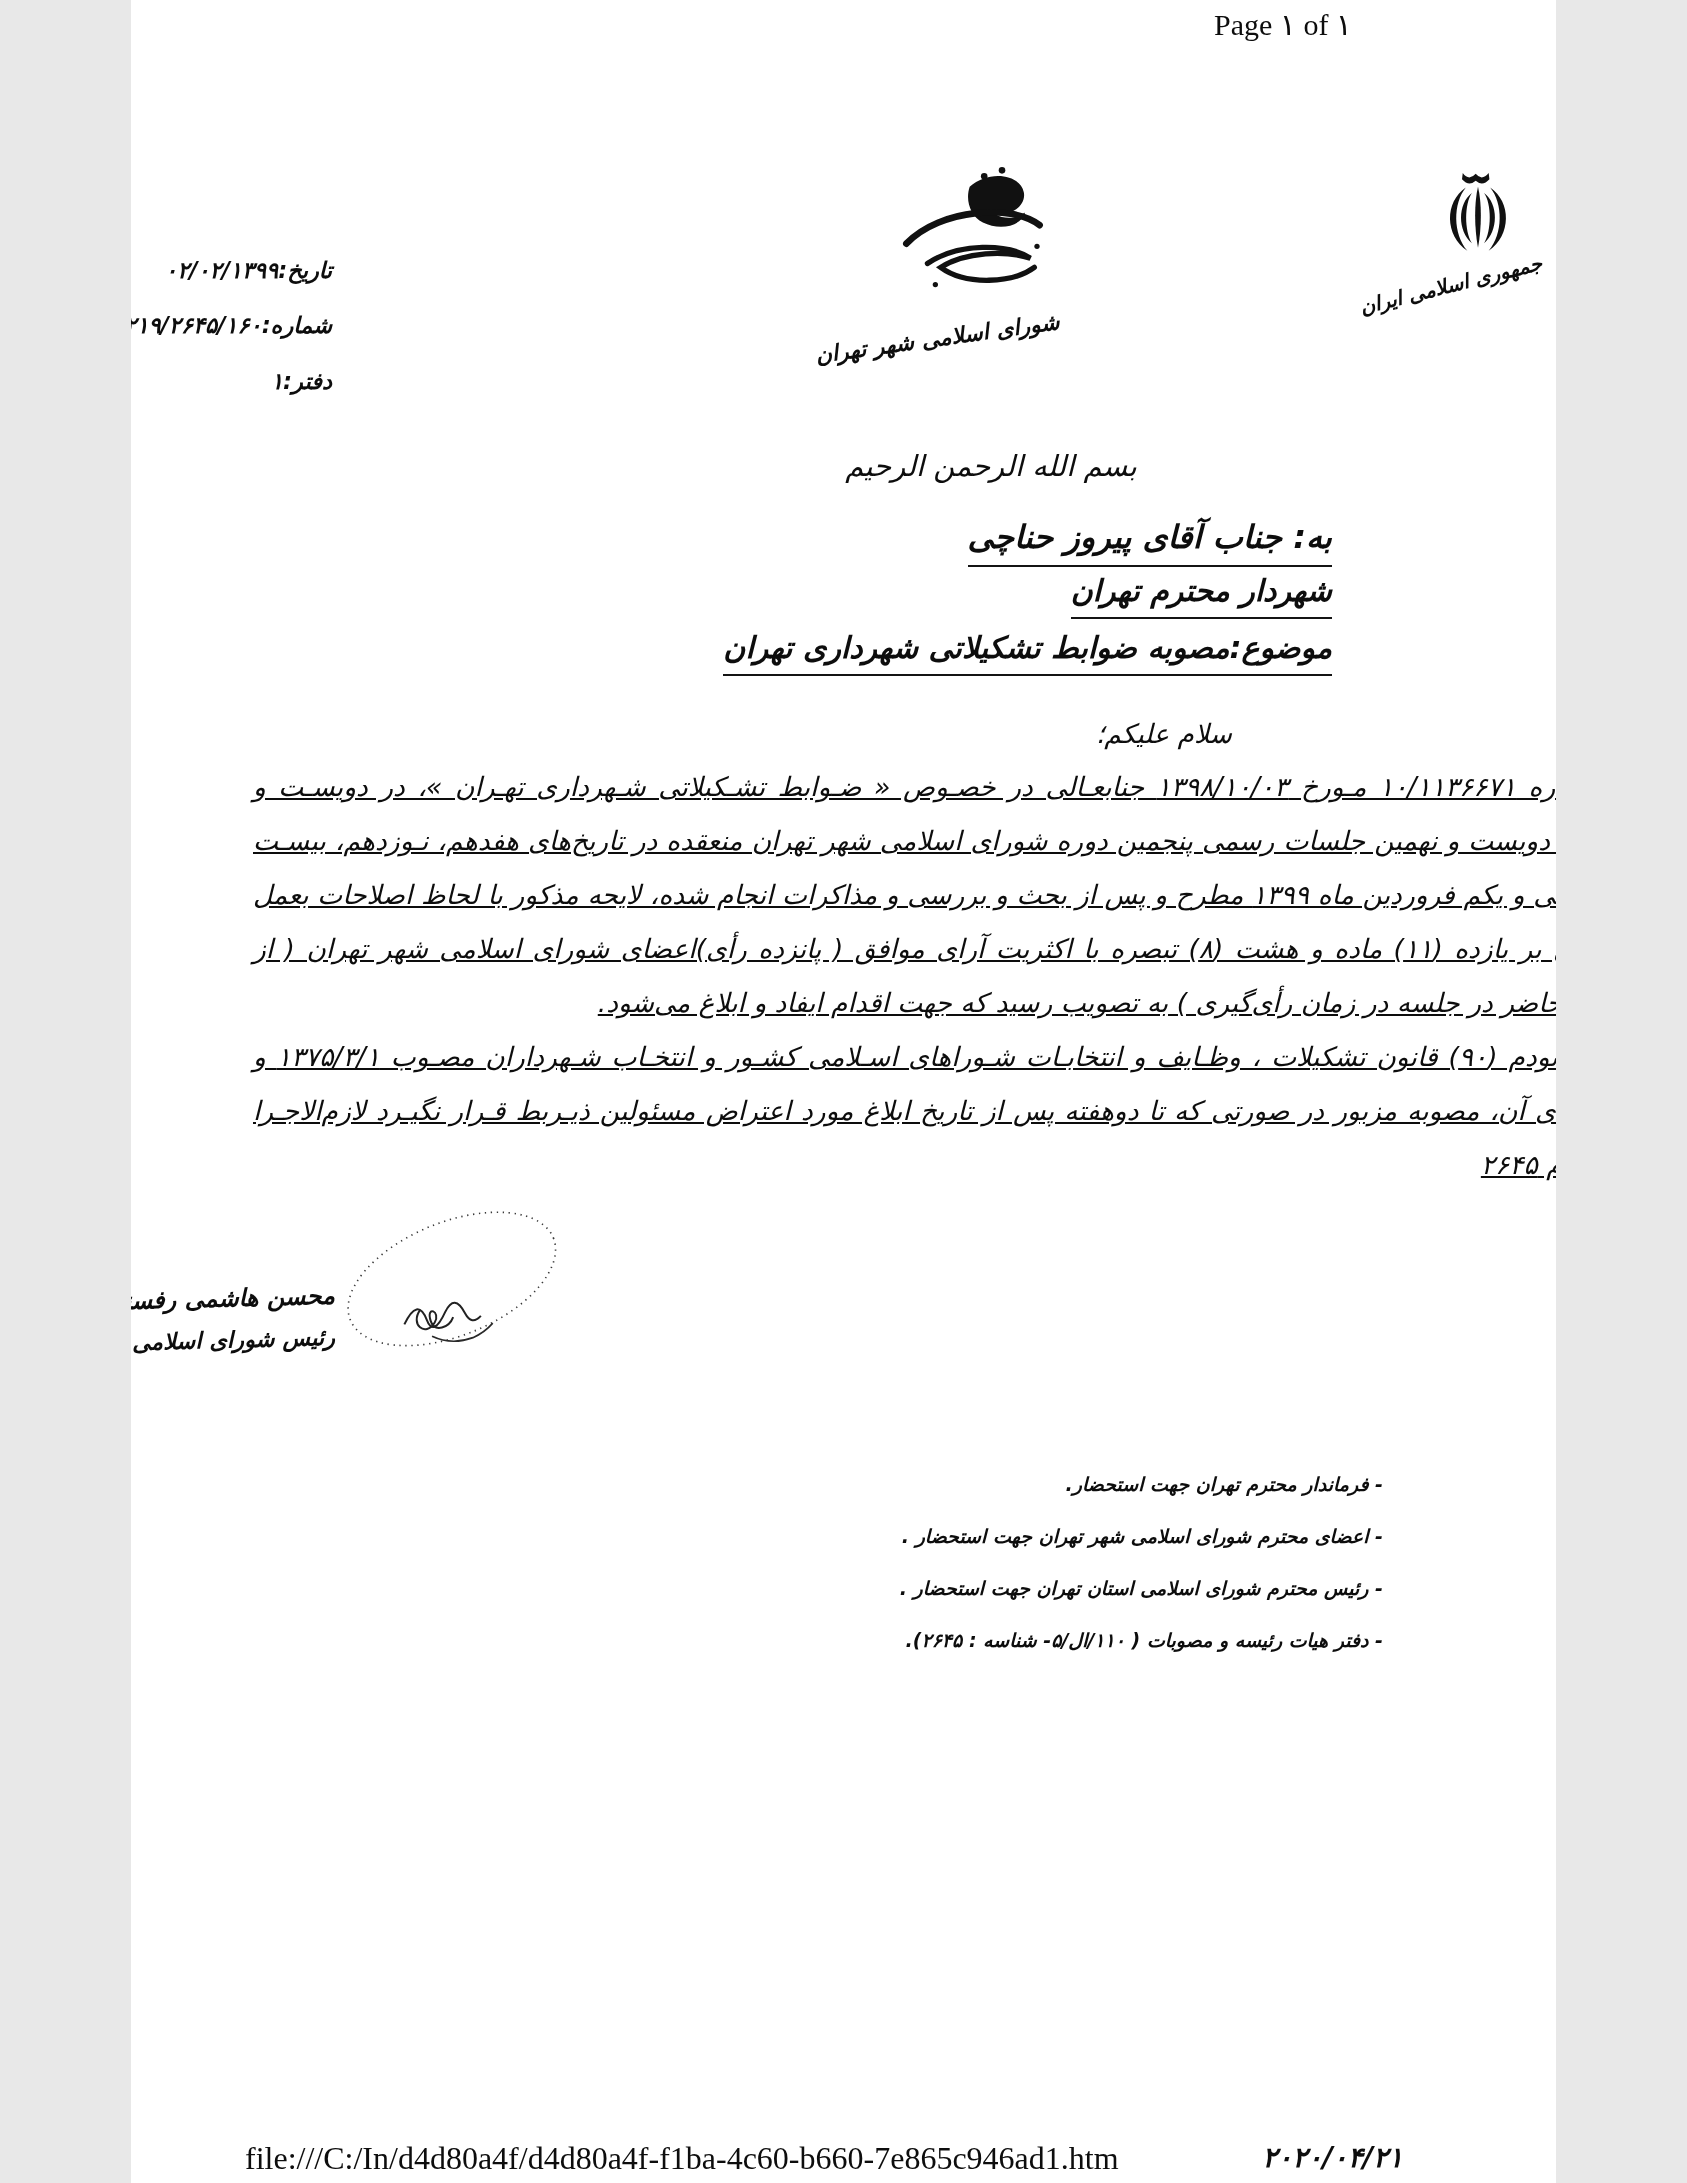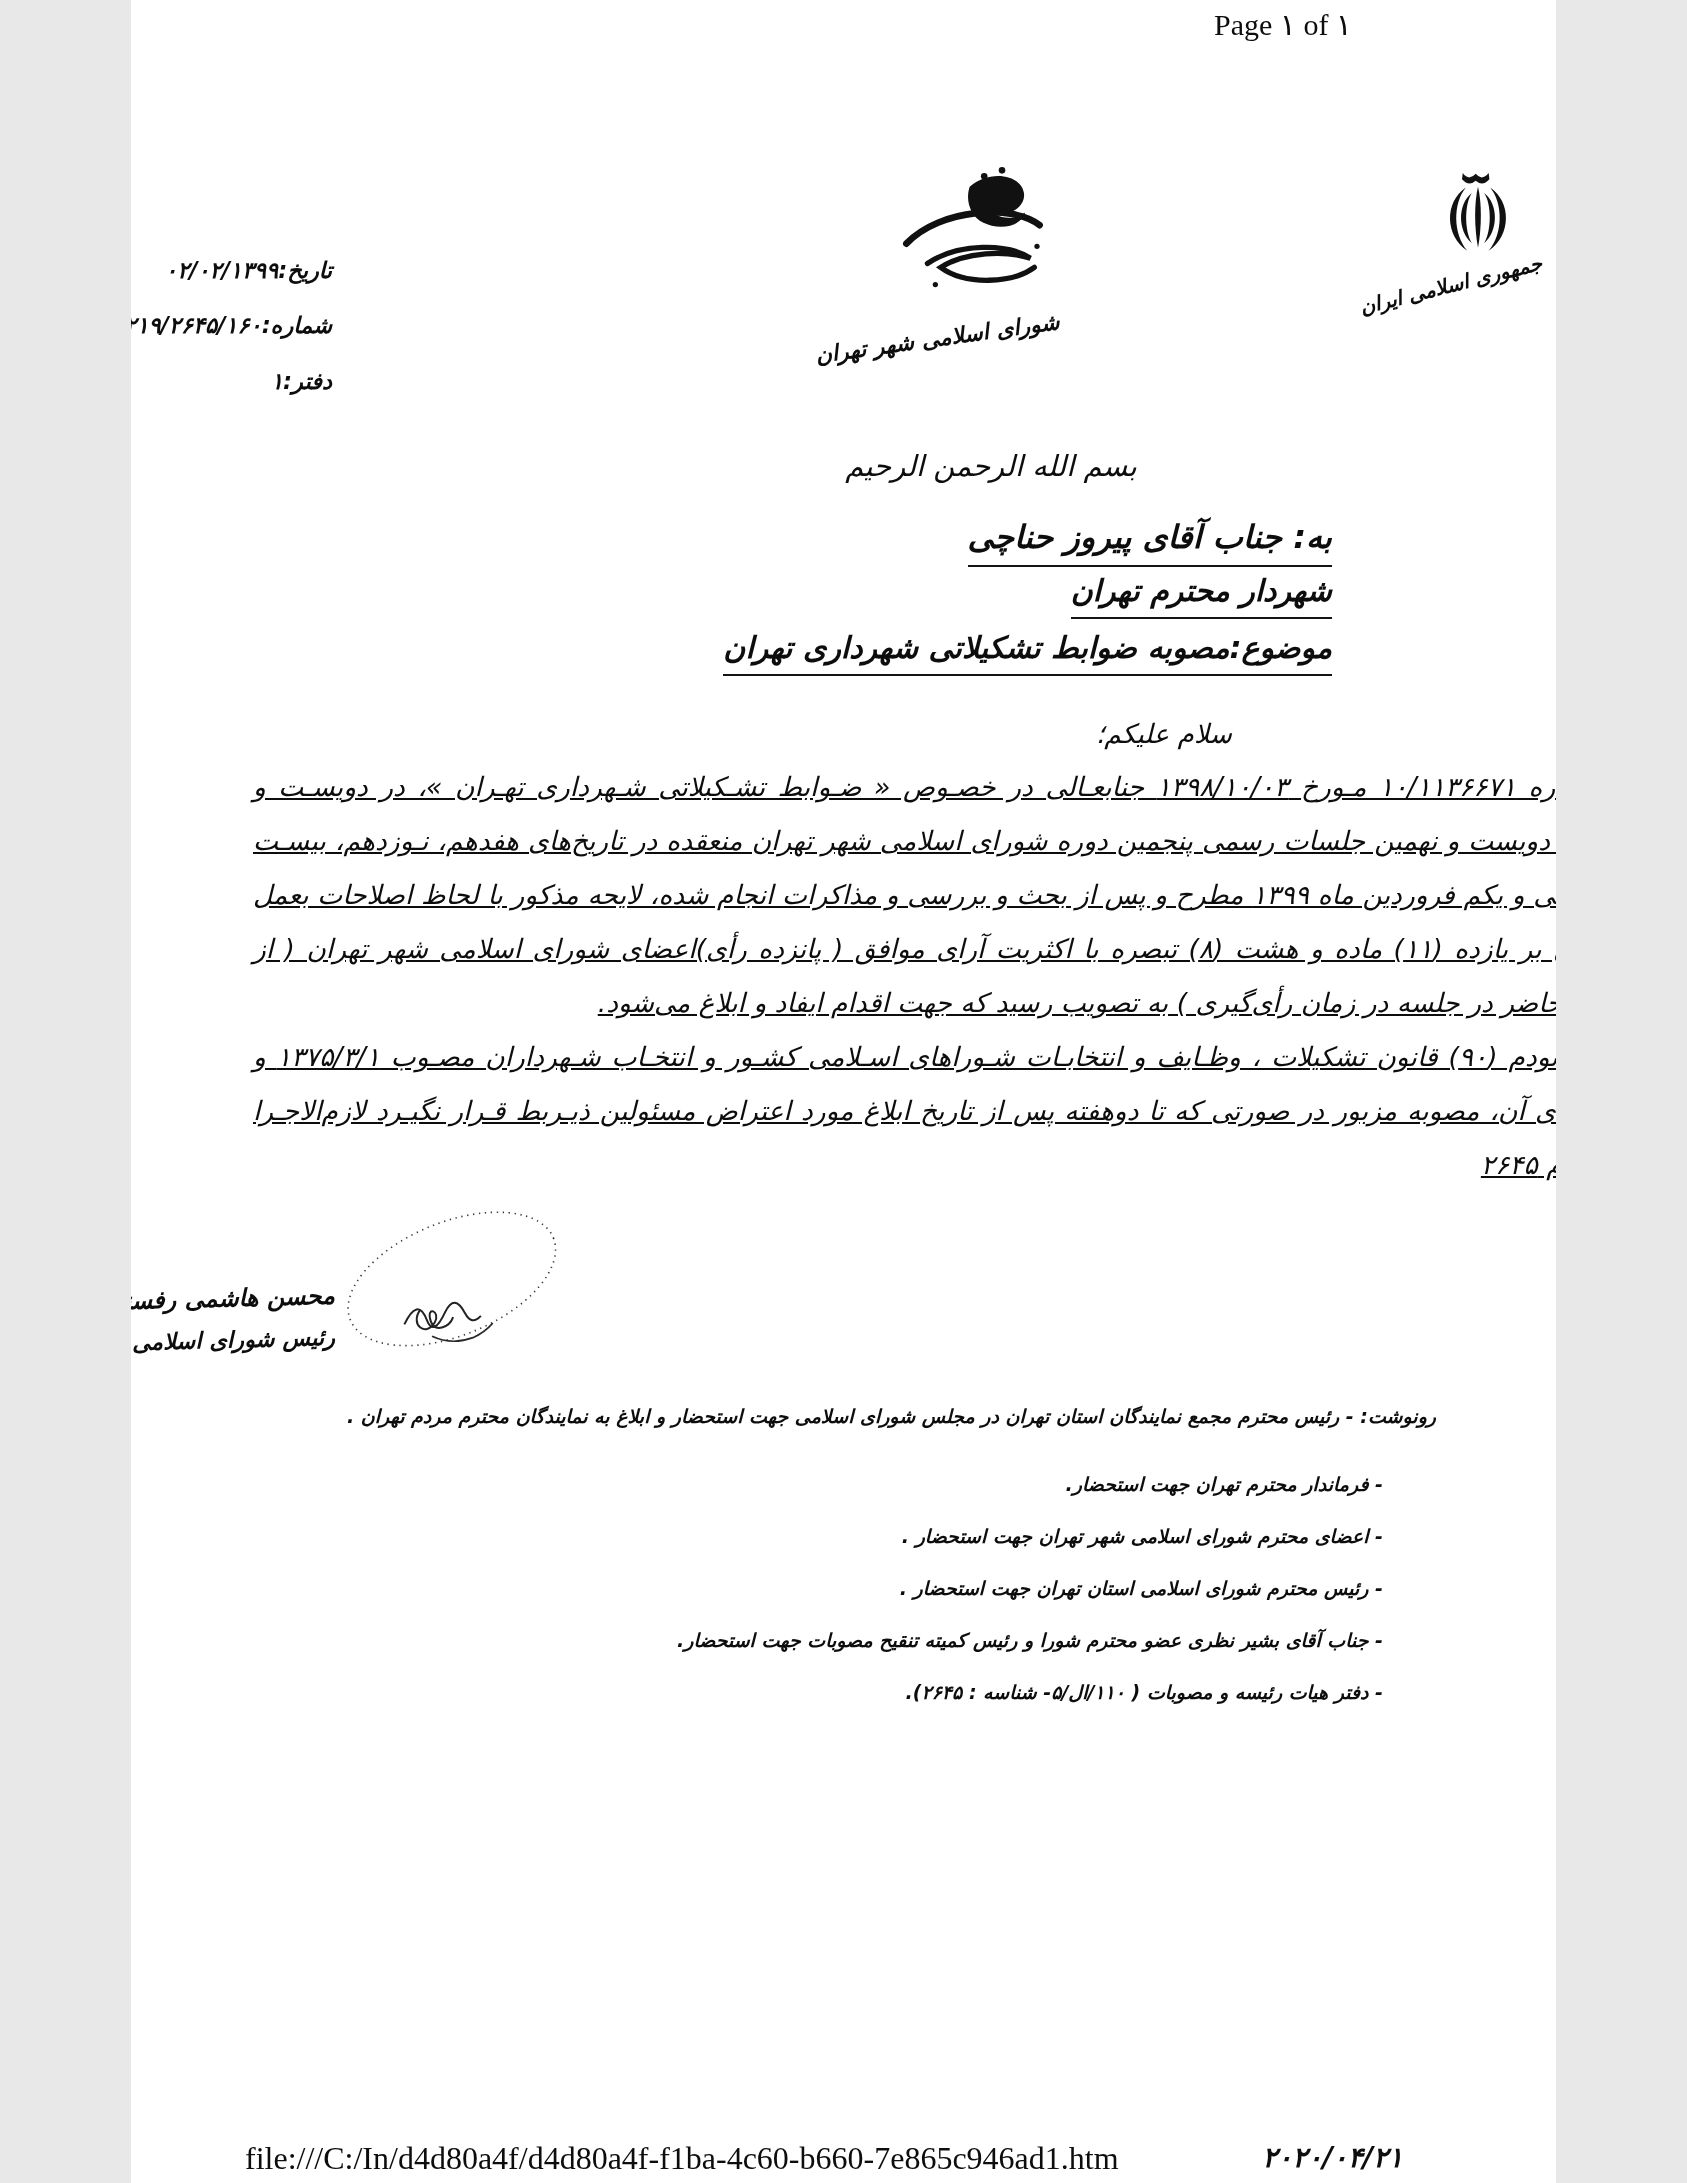--- a/index.html
+++ b/index.html
@@ -115,26 +115,24 @@
 
   <svg class="abs sig-scribble" width="255" height="155" viewBox="0 0 385 235">
     <ellipse cx="190" cy="103" rx="166" ry="86" fill="none" stroke="#3a3a3a" stroke-width="2.5" stroke-dasharray="2,7" transform="rotate(-22 190 103)"></ellipse>
     <path fill="none" stroke="#222" stroke-width="3" d="M118,172 q20,-42 34,-7 q10,27 28,-12 q14,-29 30,2 q10,19 24,4"></path>
     <path fill="none" stroke="#222" stroke-width="3" d="M142,150 c-16,22 8,42 22,19 c10,-17 -14,-27 -6,-2 c6,18 28,10 34,-6"></path>
     <path fill="none" stroke="#2a2a2a" stroke-width="2.5" d="M160,190 q30,14 62,2 q18,-8 30,-22"></path>
   </svg>
   <div class="abs fa sig-name">محسن هاشمی رفسنجانی</div>
   <div class="abs fa sig-title">رئیس شورای اسلامی شهر تهران</div>
 
-  <div class="abs fa cc-line1">رونوشت: - رئیس محترم مجمع نمایندگان استان تهران در مجلس شورای اسلامی جهت استحضار و ابلاغ به نمایندگان محترم مردم تهران .</div>
   <div class="abs fa cc-items">
     <div>- فرماندار محترم تهران جهت استحضار.</div>
     <div>- اعضای محترم شورای اسلامی شهر تهران جهت استحضار .</div>
     <div>- رئیس محترم شورای اسلامی استان تهران جهت استحضار .</div>
-    <div>- جناب آقای بشیر نظری عضو محترم شورا و رئیس کمیته تنقیح مصوبات جهت استحضار.</div>
     <div>- دفتر هیات رئیسه و مصوبات ( ۱۱۰/ال/۵- شناسه : ۲۶۴۵).</div>
   </div>
 
   <div class="abs footer-url latin-serif">file:///C:/In/d4d80a4f/d4d80a4f-f1ba-4c60-b660-7e865c946ad1.htm</div>
   <div class="abs fa footer-date">۲۰۲۰/۰۴/۲۱</div>
 
 </div>
 
 
 </body></html>

